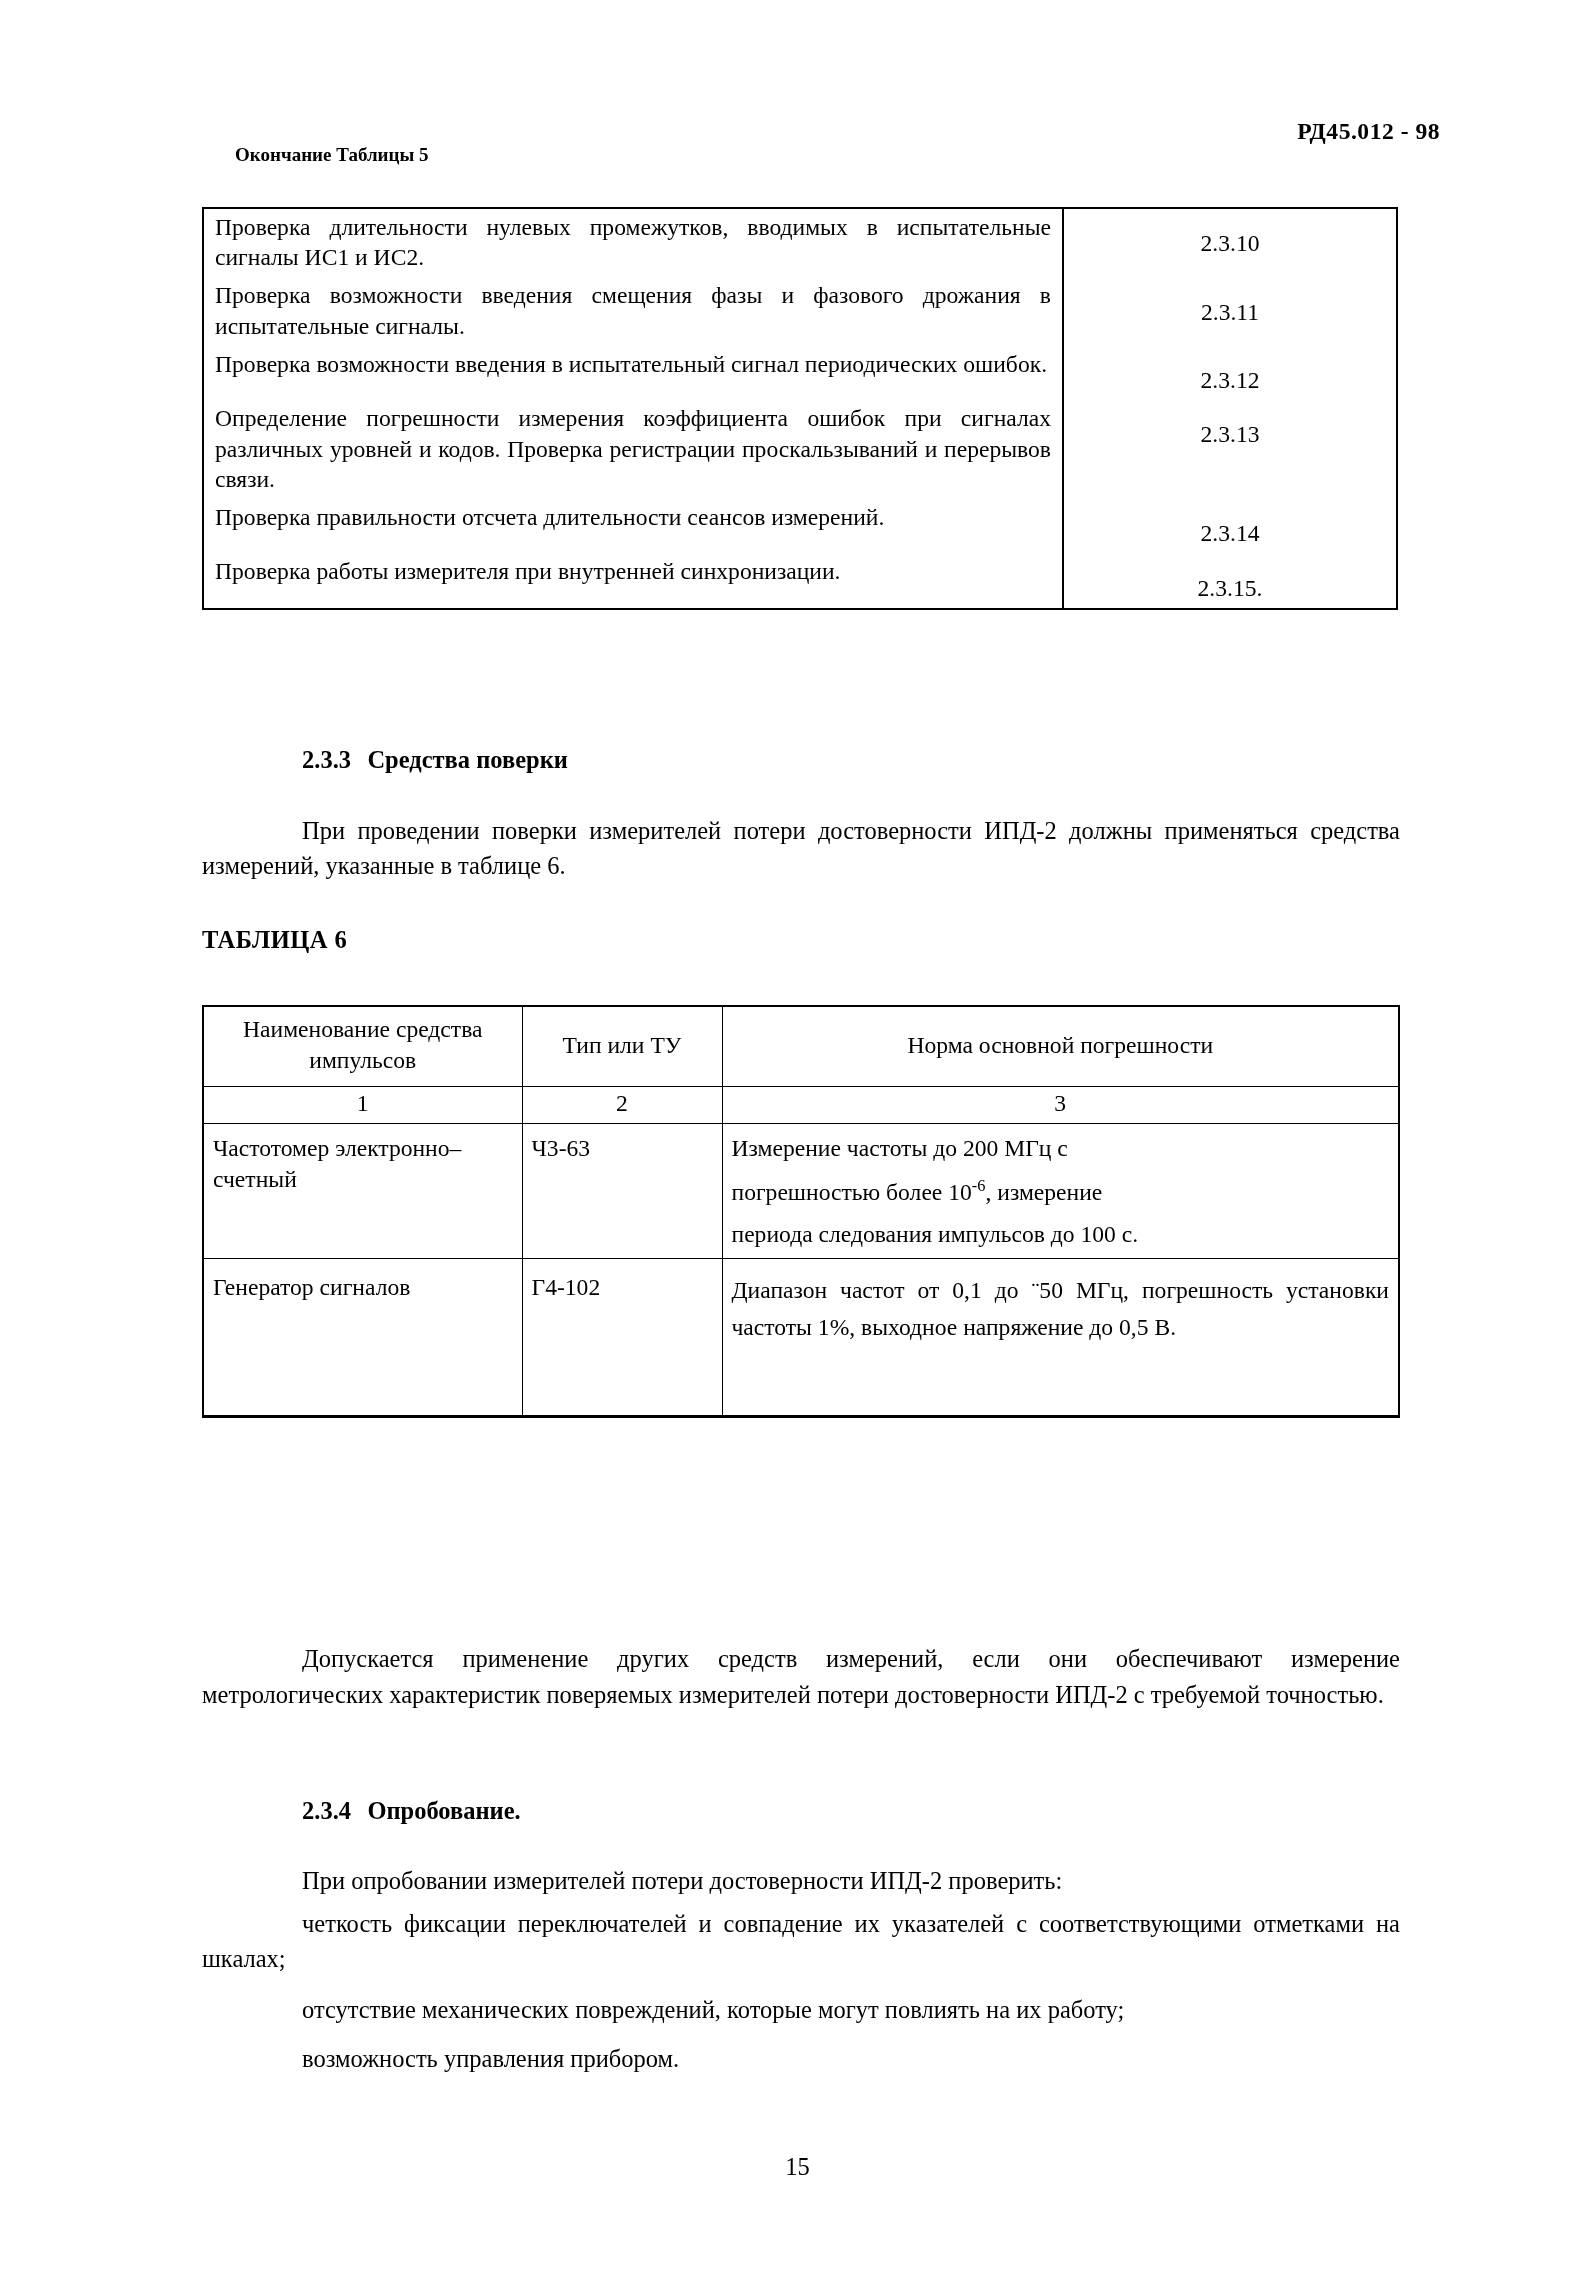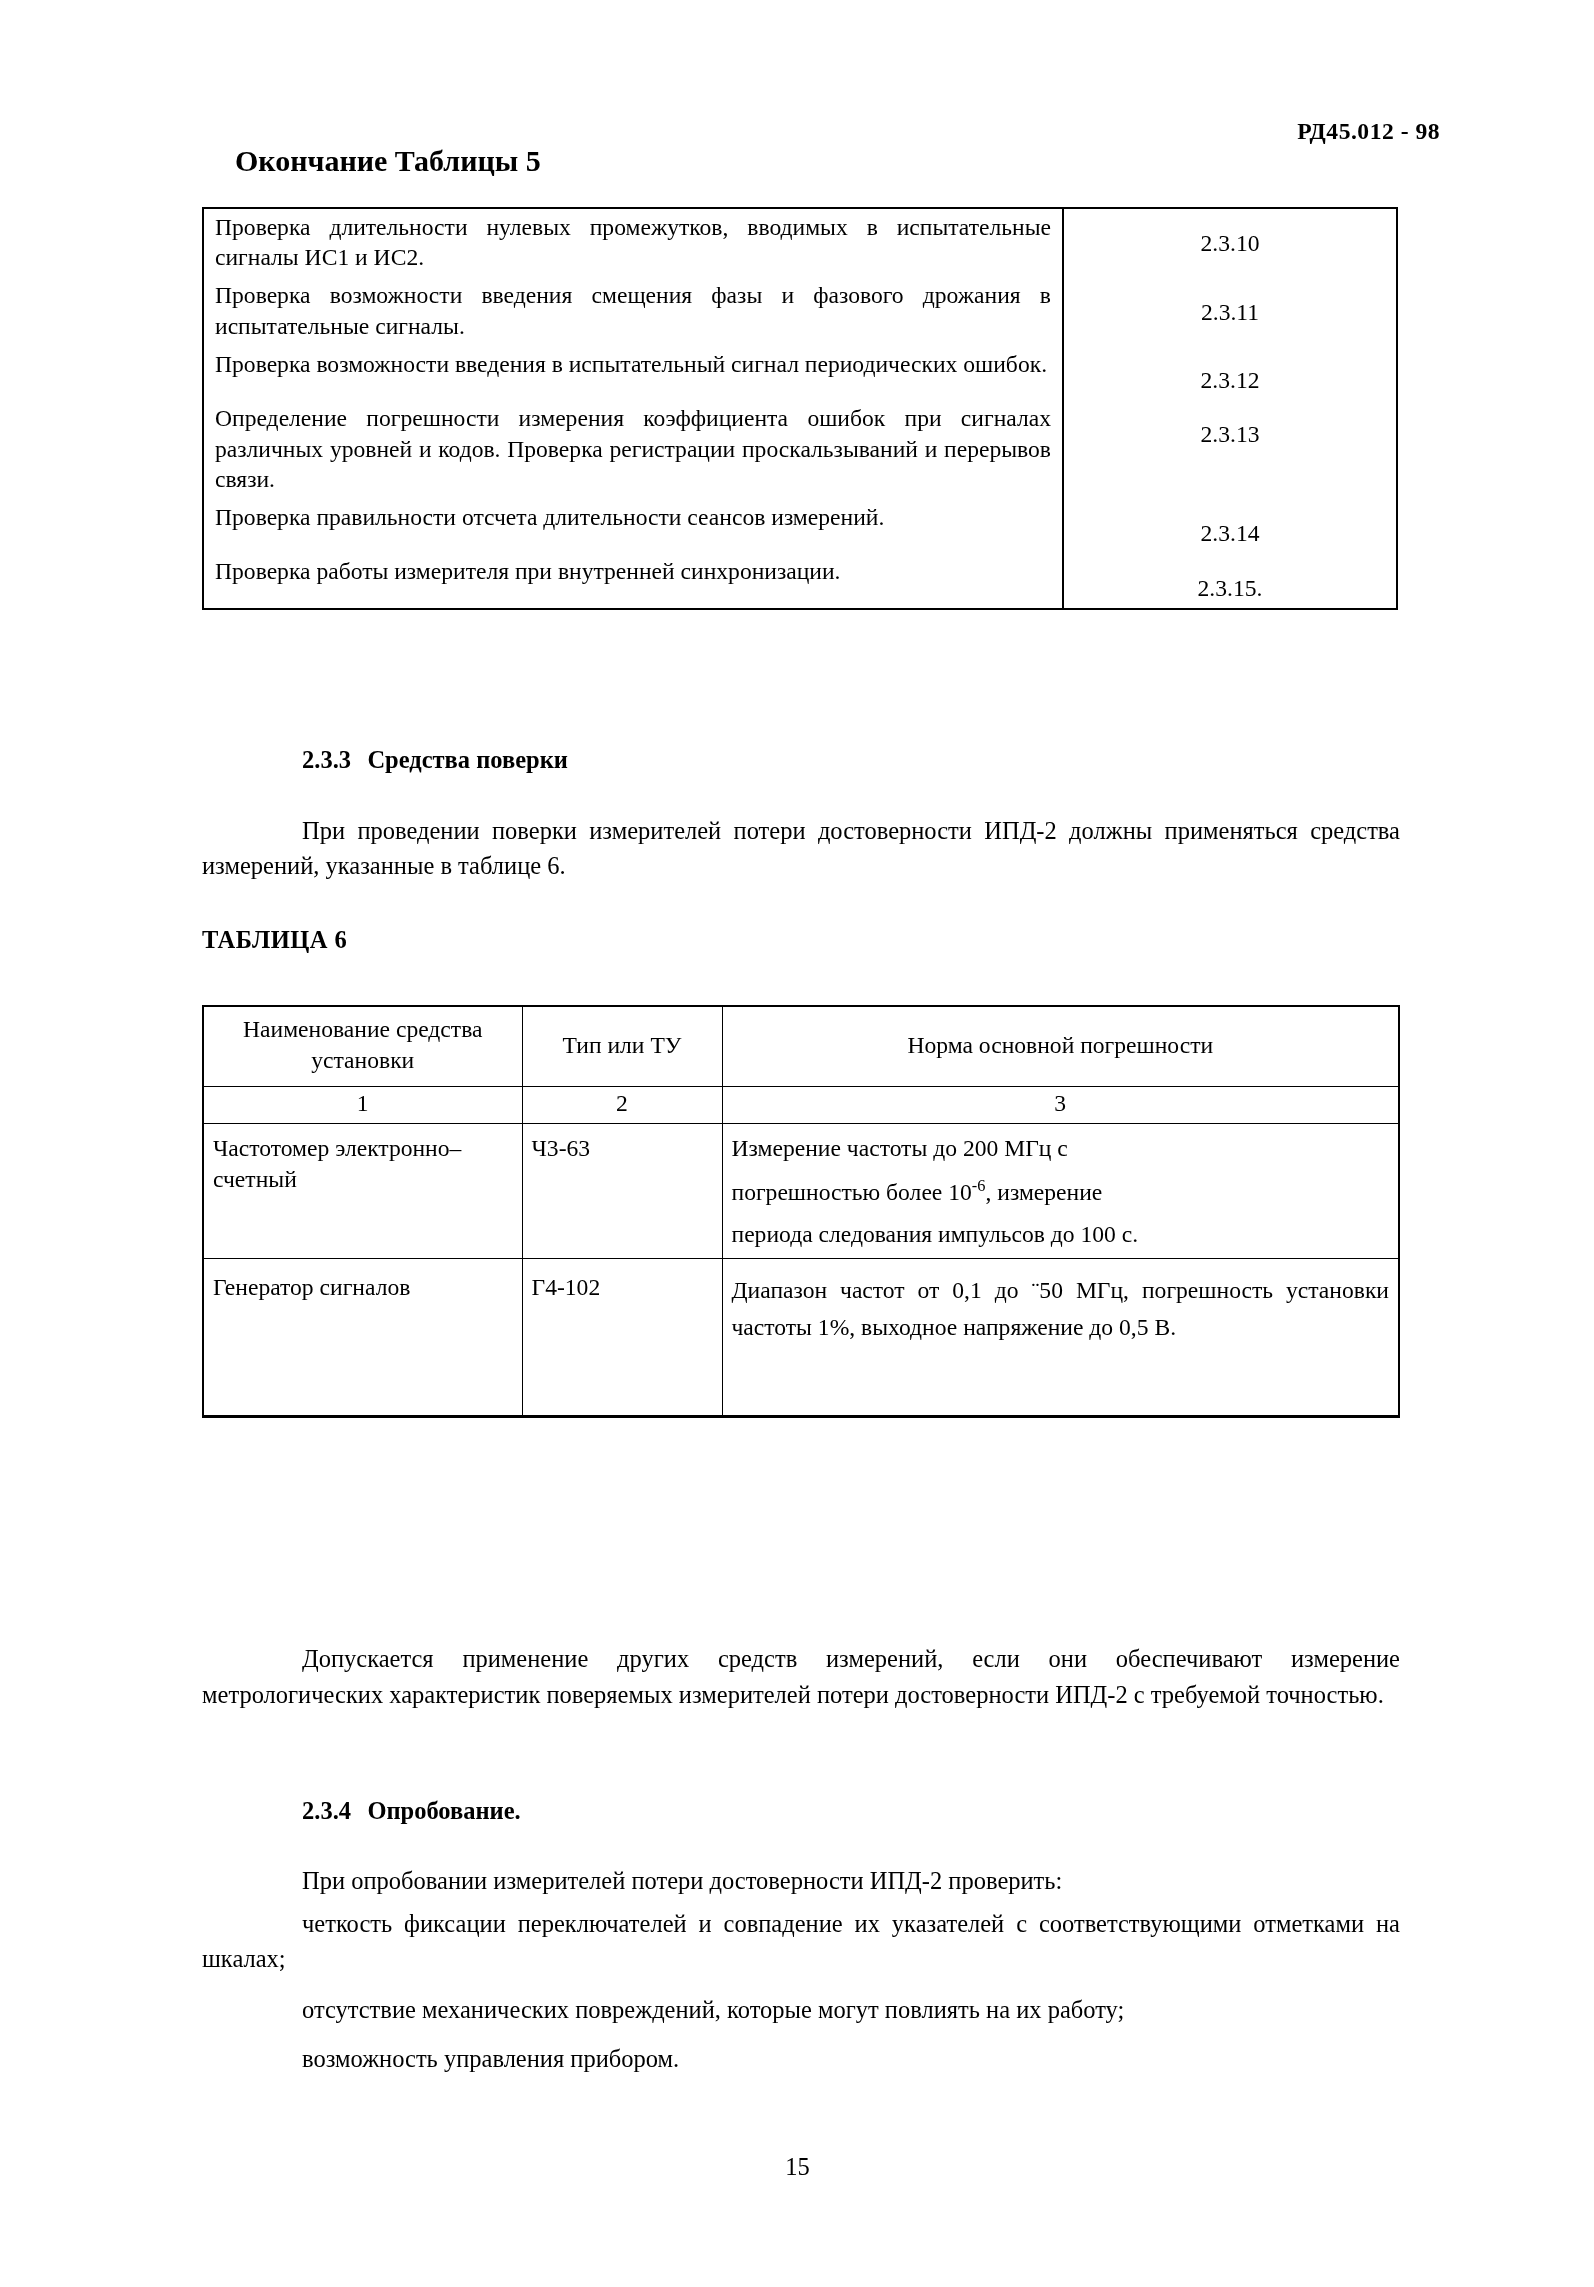--- a/index.html
+++ b/index.html
@@ -30,21 +30,21 @@
     right: 155px;
     top: 118px;
     font-size: 23.6px;
     font-weight: 700;
     letter-spacing: 0.5px;
   }
   .cont-label {
     position: absolute;
     left: 235px;
     top: 144px;
-    font-size: 30px;
+    font-size: 19px;
     font-weight: 700;
   }
 
   
   .t5 {
     position: absolute;
     left: 202px;
     top: 207px;
     width: 1196px;
     border: 2.7px solid #000;
@@ -202,21 +202,21 @@
 
     <div class="t6">
       <table>
         <colgroup>
           <col class="col1">
             <col class="col2">
             <col class="col3">
         </colgroup>
         <tbody>
           <tr class="hdr">
-            <td>Наименование средства установки</td>
+            <td>Наименование средства импульсов</td>
             <td>Тип или ТУ</td>
             <td>Норма основной погрешности</td>
           </tr>
           <tr class="numrow">
             <td>1</td>
             <td>2</td>
             <td>3</td>
           </tr>
 
           <tr class="body">

